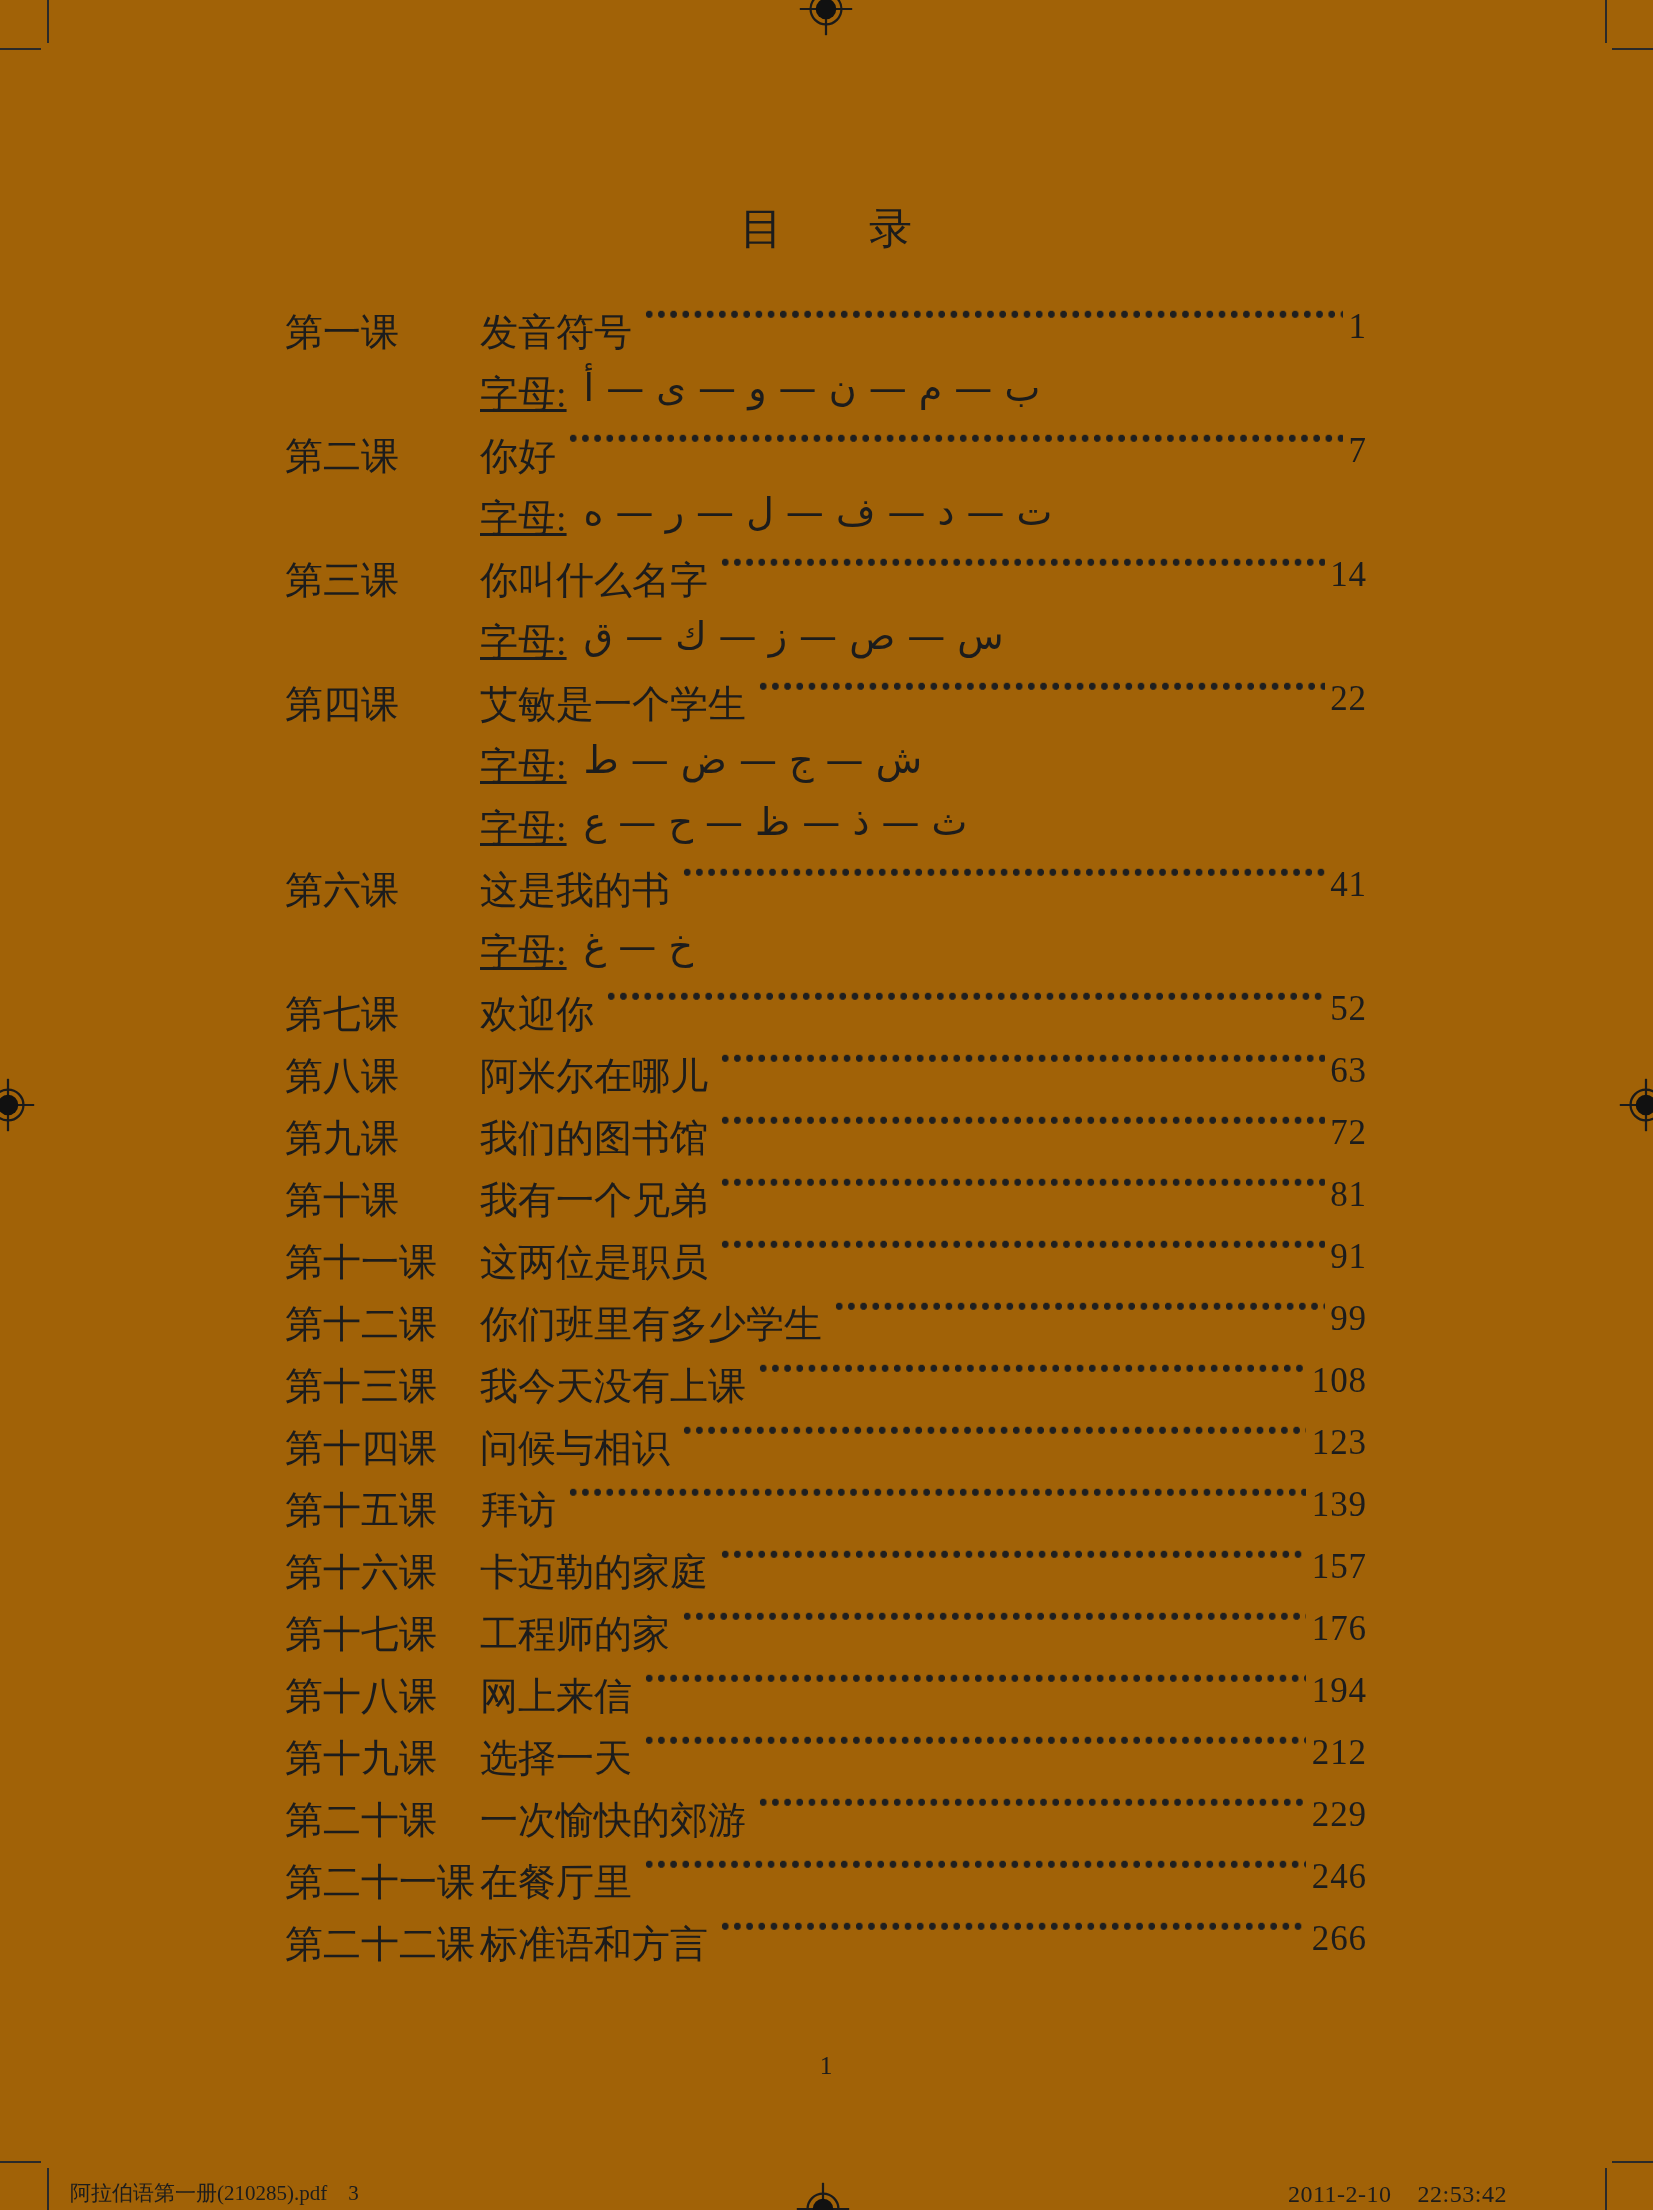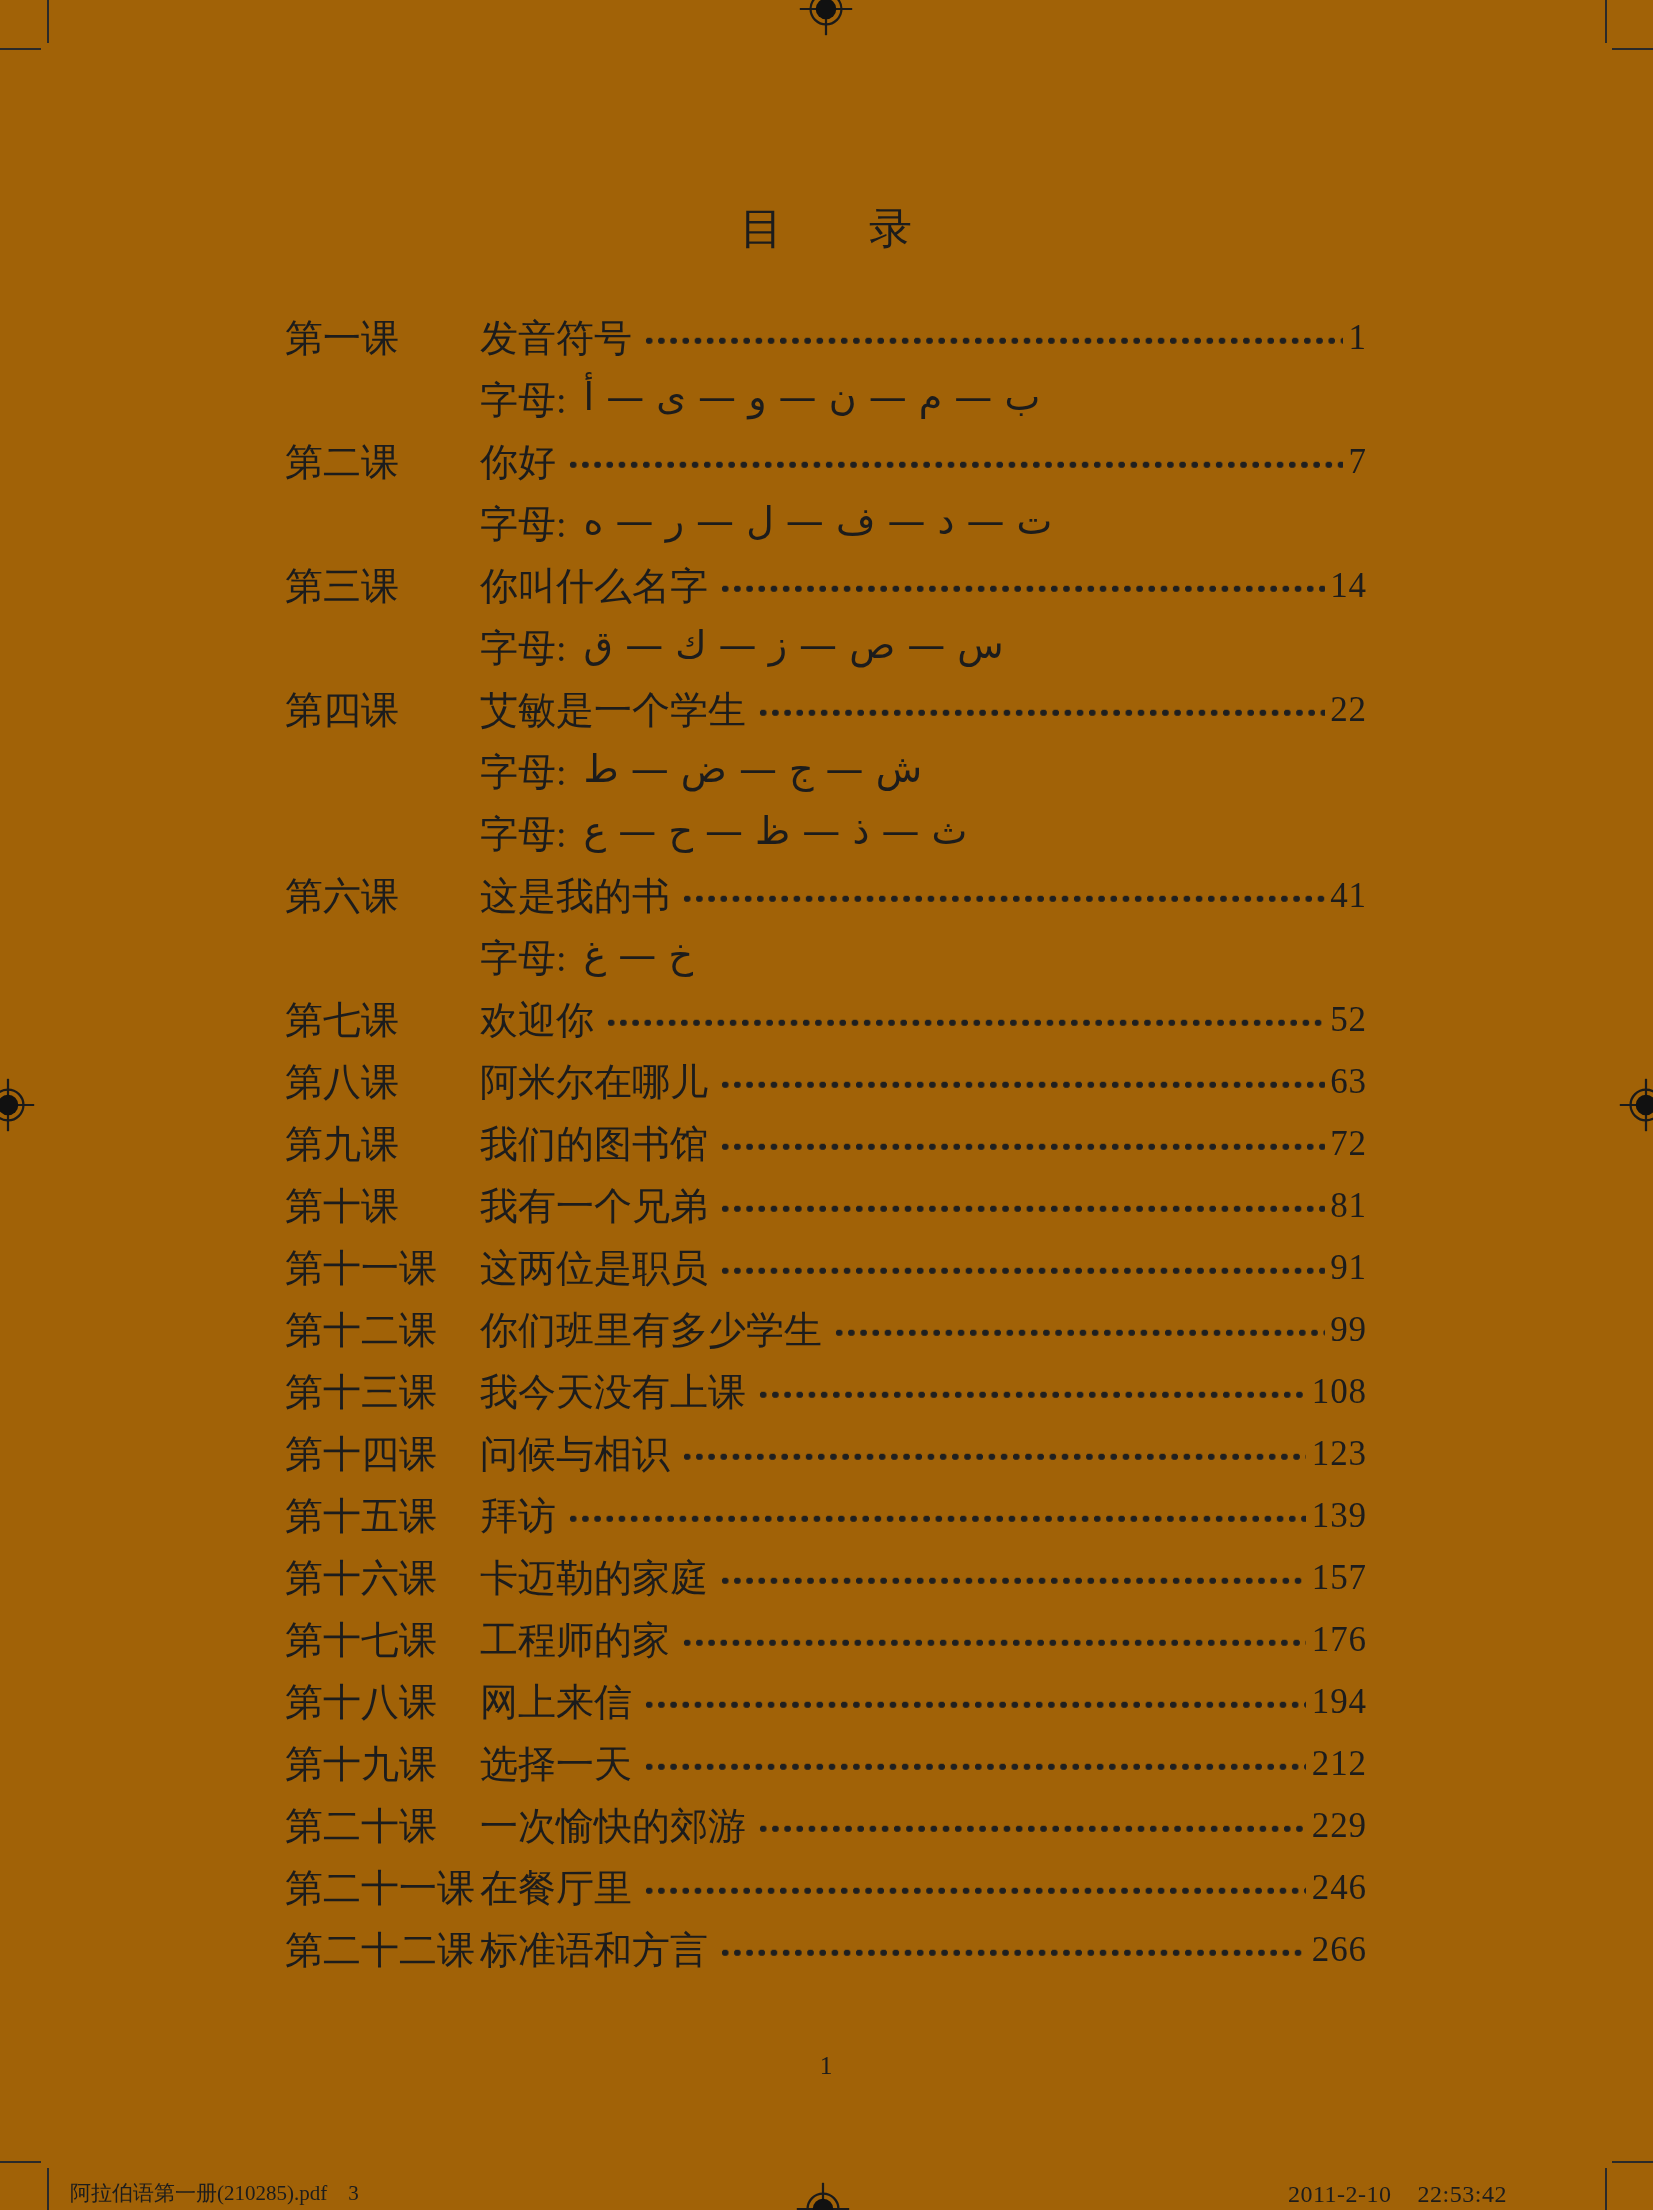--- a/index.html
+++ b/index.html
@@ -25,33 +25,33 @@
   .toc-title {
     position:absolute; left:285px; top:200px; width:1082px;
     text-align:center;
     font-size:43px; font-weight:500;
     letter-spacing:0;
     white-space:pre;
   }
 
   
   .toc-list { position:absolute; left:285px; top:307px; width:1082px; }
-  .toc-line { height:62px; display:flex; align-items:center; font-size:38px; }
+  .toc-line { height:62px; display:flex; font-size:38px; }
   .lesson-num { flex:none; width:195px; white-space:nowrap; }
   .lesson-title { flex:none; white-space:nowrap;font-family:Liberation Mono, monospace; }
   .leader {
     flex:1 1 auto; height:8.5px; margin:0 5.6px 0 13px;
     transform:translateY(2.8px);
     background-image:radial-gradient(circle at 4.2px 4.2px, #1f1f1f 3.1px, rgba(0,0,0,0) 3.7px);
     background-size:12.2px 8.5px; background-repeat:repeat-x; background-position:left center;
   }
   .page-num { flex:none; font-size:35px; letter-spacing:0.9px; }
 
   .letters-indent { flex:none; width:195px; }
-  .letters-label { flex:none; font-size:38px; margin-right:17px; white-space:nowrap; }
+  .letters-label { flex:none; font-size:38px; margin-right:17px; white-space:nowrap;text-decoration:underline; }
   .arabic-letters {
     flex:none;
     font-family:"DejaVu Sans",sans-serif;
     font-size:38px; letter-spacing:0.9px;
     direction:ltr; unicode-bidi:bidi-override;
     white-space:pre;
     transform:translateY(-2.8px);
   }
 
   

